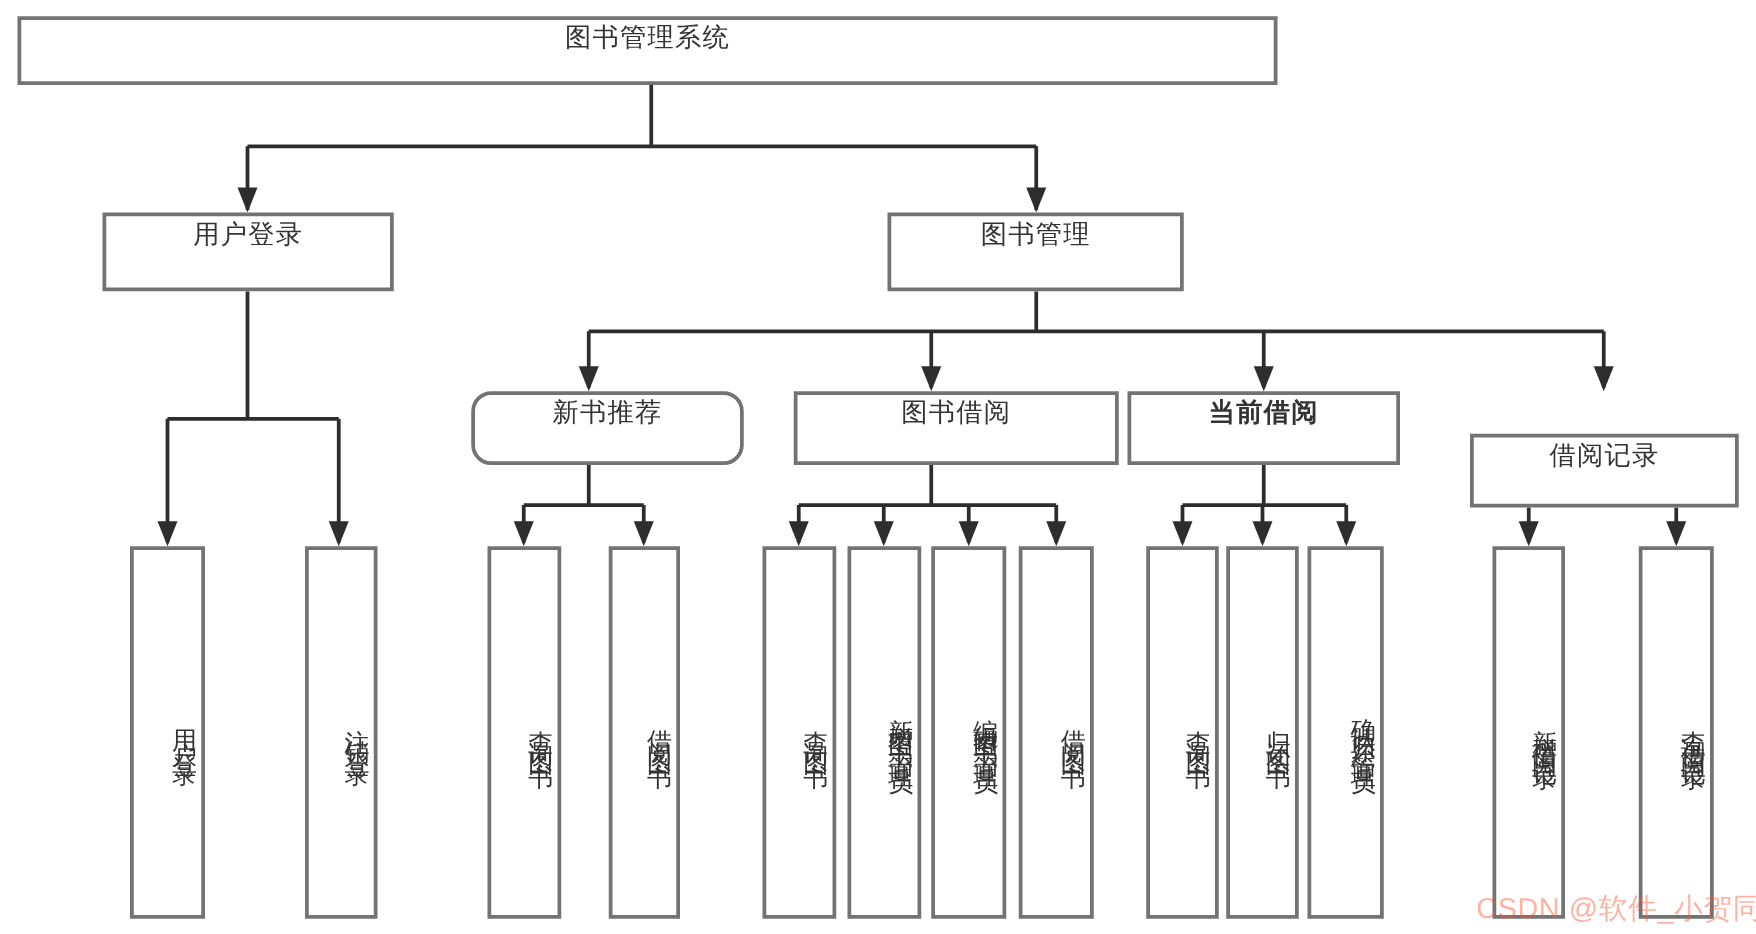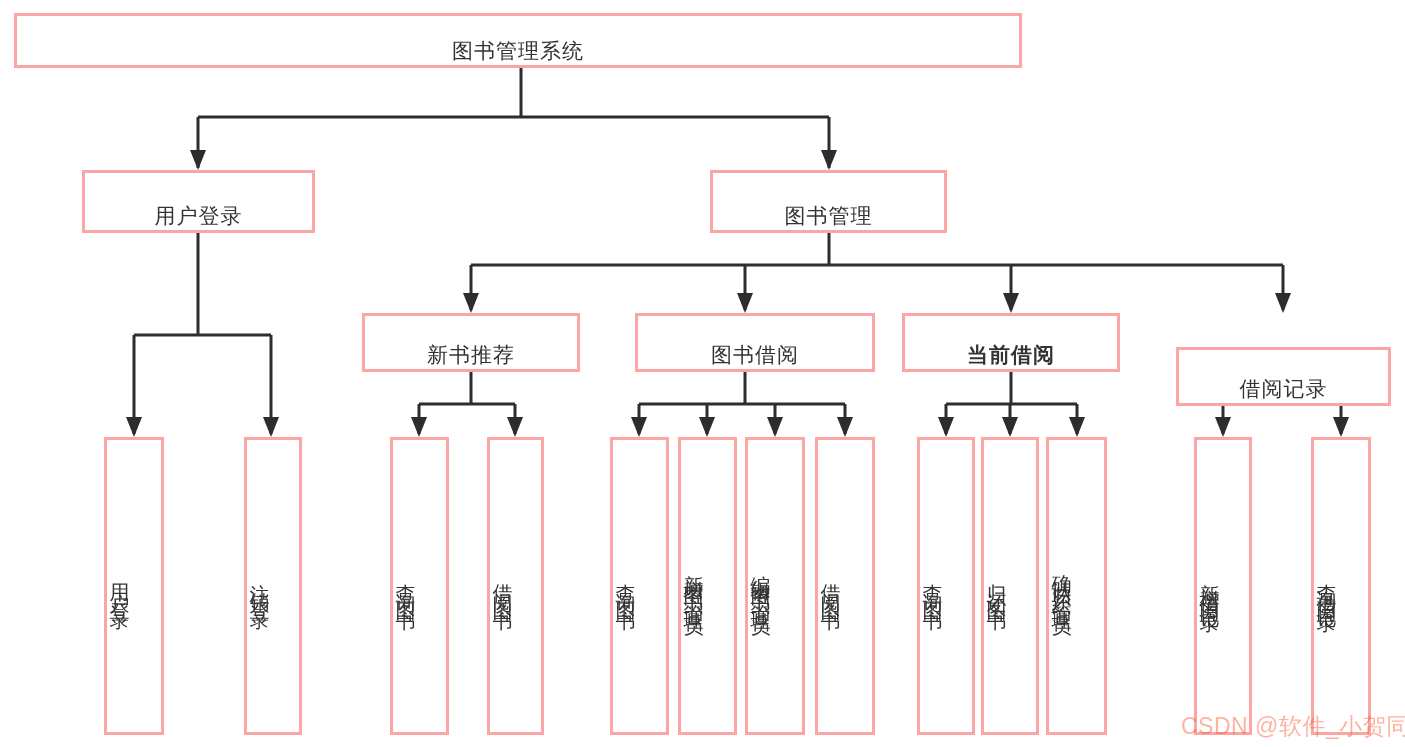--- a/index.html
+++ b/index.html
@@ -1,21 +1,21 @@
 <!DOCTYPE html>
 <html><head>
 <meta charset="utf-8">
 <style>
   html,body{margin:0;padding:0;background:#ffffff;}
   body{width:1405px;height:747px;position:relative;overflow:hidden;
        font-family:"Liberation Sans","DejaVu Sans",sans-serif;color:#333;}
   #canvas{position:absolute;left:0;top:0;width:1405px;height:747px;background:#ffffff;}
   svg.connectors{position:absolute;left:0;top:0;width:1405px;height:747px;}
-  .node{position:absolute;box-sizing:border-box;border:3px solid #fca5a5;background:#ffffff;
-        display:flex;align-items:flex-end;justify-content:center;}
+  .node{position:absolute;box-sizing:border-box;border:3px solid #737373;background:#ffffff;
+        display:flex;align-items:flex-start;justify-content:center;}
   .hnode{font-size:21px;letter-spacing:1px;}
   .vnode{writing-mode:vertical-rl;font-size:20px;letter-spacing:9px;text-align:center;}
   .vnode.long{letter-spacing:6px;}
   .watermark{position:absolute;left:1181px;top:711px;font-size:23px;letter-spacing:0.5px;
              color:rgba(252,85,49,0.45);white-space:nowrap;z-index:5;}
 </style>
 </head>
 <body>
 
 <div id="canvas">
@@ -64,24 +64,24 @@
     <span>图书管理系统</span>
   </div>
 
   <div class="node hnode" style="left:82px;top:170px;width:233px;height:63px;">
     <span>用户登录</span>
   </div>
   <div class="node hnode" style="left:710px;top:170px;width:237px;height:63px;">
     <span>图书管理</span>
   </div>
 
-  <div class="node hnode" style="left:362px;top:313px;width:218px;height:59px;">
+  <div class="node hnode" style="left:377px;top:313px;width:218px;height:59px;border-radius:16px;">
     <span>新书推荐</span>
   </div>
-  <div class="node hnode" style="left:635px;top:313px;width:240px;height:59px;">
+  <div class="node hnode" style="left:635px;top:313px;width:260px;height:59px;">
     <span>图书借阅</span>
   </div>
   <div class="node hnode" style="left:902px;top:313px;width:218px;height:59px;font-weight:bold;">
     <span>当前借阅</span>
   </div>
   <div class="node hnode" style="left:1176px;top:313px;width:215px;height:59px;margin-top:34px;">
     <span>借阅记录</span>
   </div>
 
   <div class="node vnode" style="left:104px;top:437px;width:60px;height:298px;">

